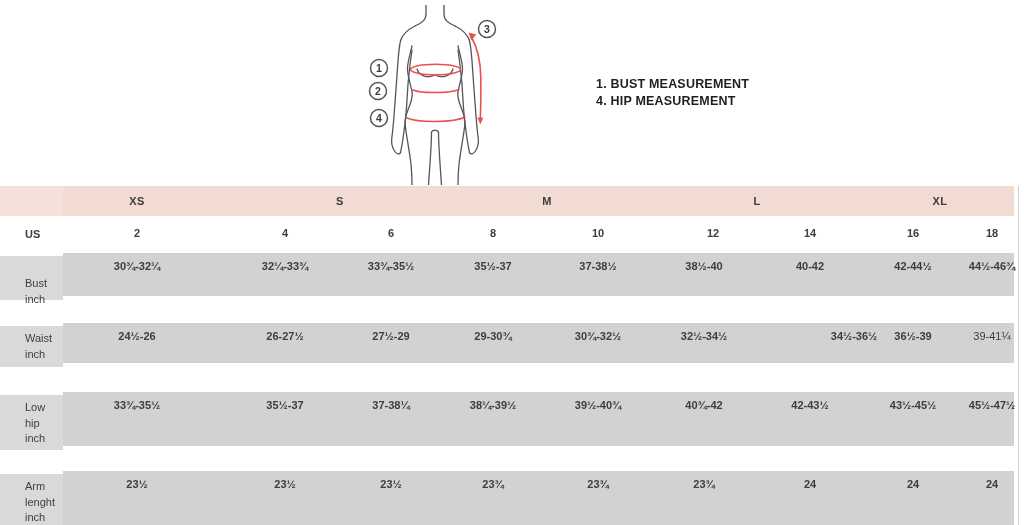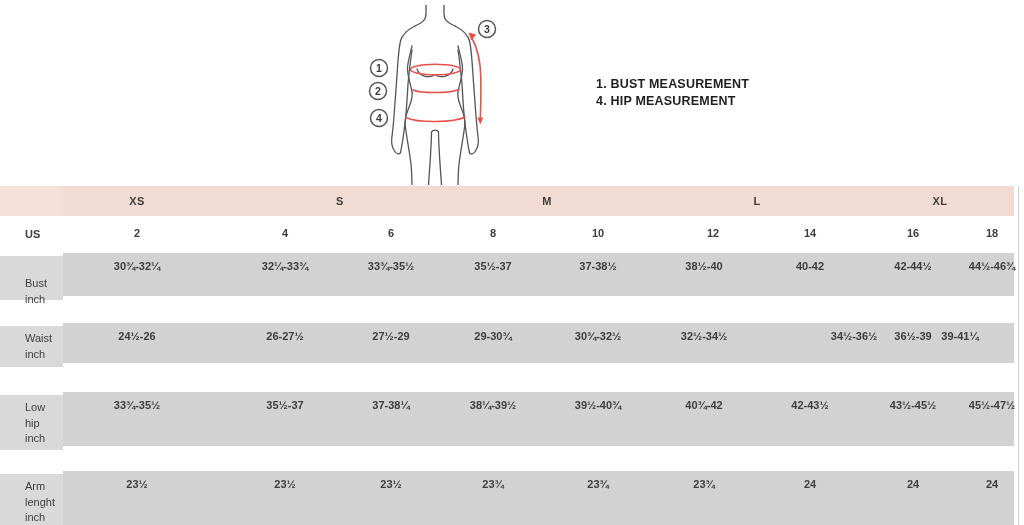--- a/index.html
+++ b/index.html
@@ -137,21 +137,21 @@
       <div>inch</div>
     </div>
     <div class="cell" style="left: 137px; top: 144px; font-weight: 600;">24½-26</div>
     <div class="cell" style="left: 285px; top: 144px; font-weight: 600;">26-27½</div>
     <div class="cell" style="left: 391px; top: 144px; font-weight: 600;">27½-29</div>
     <div class="cell" style="left: 493px; top: 144px; font-weight: 600;">29-30¾</div>
     <div class="cell" style="left: 598px; top: 144px; font-weight: 600;">30¾-32½</div>
     <div class="cell" style="left: 704px; top: 144px; font-weight: 600;">32½-34½</div>
     <div class="cell" style="left: 810px; top: 144px; font-weight: 600; margin-left: 44px;">34½-36½</div>
     <div class="cell" style="left: 913px; top: 144px; font-weight: 600;">36½-39</div>
-    <div class="cell" style="left: 960px; top: 144px; font-weight: 700;">39-41¼</div>
+    <div class="cell" style="left: 992px; top: 144px; font-weight: 400;">39-41¼</div>
     <div class="band gray" style="top: 206px; height: 54px;"></div>
     <div class="label-band gray" style="top: 209px; height: 55px;"></div>
     <div class="row-label" style="top: 214px;">
       <div>Low</div>
       <div>hip</div>
       <div>inch</div>
     </div>
     <div class="cell" style="left: 137px; top: 213px; font-weight: 600;">33¾-35½</div>
     <div class="cell" style="left: 285px; top: 213px; font-weight: 600;">35½-37</div>
     <div class="cell" style="left: 391px; top: 213px; font-weight: 600;">37-38¼</div>

